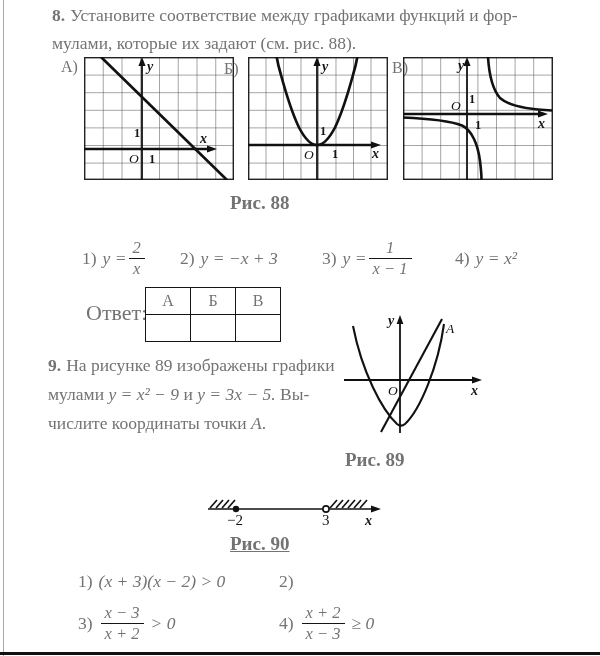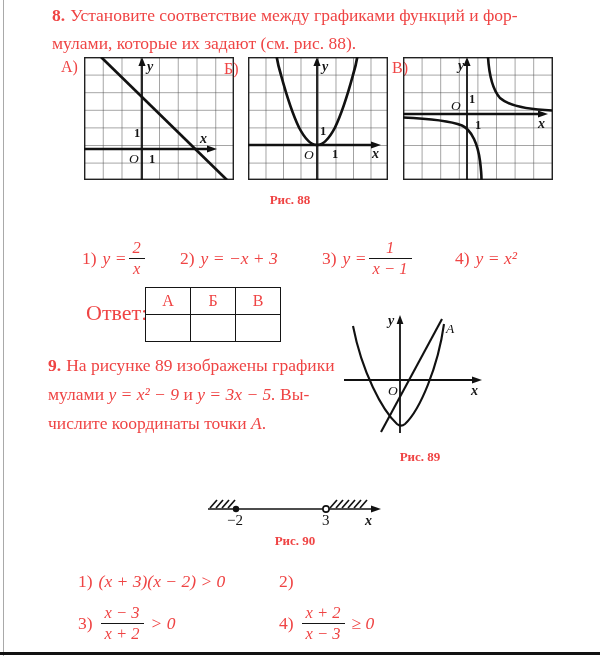--- a/index.html
+++ b/index.html
@@ -1,24 +1,24 @@
 <!DOCTYPE html>
 <html><head>
 <meta charset="utf-8">
 <style>
   html,body{margin:0;padding:0;background:#fff;}
   .page{position:relative;width:600px;height:656px;background:#ffffff;overflow:hidden;
-        font-family:"Liberation Serif",serif;color:#ef4444;}
+        font-family:"Liberation Serif",serif;color:#737373;}
   .abs{position:absolute;}
   .edge-left{position:absolute;left:3px;top:0;width:1px;height:656px;background:#a9a9a9;}
   .edge-bottom{position:absolute;left:0;top:652px;width:600px;height:3px;background:#111;}
   .para{position:absolute;font-size:17.5px;line-height:28px;}
   .pnum{font-weight:bold;margin-right:5px;}
   .math{font-style:italic;}
-  .caption{position:absolute;font-weight:bold;font-size:13px;text-align:center;}
+  .caption{position:absolute;font-weight:bold;font-size:19px;}
   .glabel{position:absolute;font-size:16px;}
   .frow{position:absolute;display:flex;align-items:center;font-size:17.5px;}
   .frow .pref{margin-right:6px;}
   .frac{display:inline-block;text-align:center;vertical-align:middle;line-height:1.08;font-size:16.5px;margin:0 2px;}
   .frac .num{display:block;border-bottom:1.5px solid #151515;padding:0 4px 1px;}
   .frac .den{display:block;padding:1px 4px 0;}
   .anslabel{position:absolute;font-size:22px;}
   table.ans{position:absolute;border-collapse:collapse;}
   table.ans td{border:1.6px solid #151515;width:44px;height:26px;text-align:center;
                font-size:16px;font-family:"Liberation Serif",serif;padding:0;}
@@ -185,21 +185,21 @@
         <line x1="152" y1="14" x2="159" y2="6"></line>
       <line x1="158" y1="14" x2="165" y2="6"></line>
         <line x1="164" y1="14" x2="171" y2="6"></line>
     </g>
     <circle cx="40" cy="15" r="3.2" fill="#111"></circle>
     <circle cx="130" cy="15" r="3.1" fill="#fff" stroke="#111" stroke-width="1.6"></circle>
     <text x="31" y="31" class="nll">−2</text>
     <text x="126" y="31" class="nll">3</text>
     <text x="169" y="31" class="axl">x</text>
   </svg>
-  <div class="caption" style="left:230px;top:533px;width:130px;">Рис. 90</div>
+  <div class="caption" style="left:230px;top:533px;width:130px;text-decoration:underline;">Рис. 90</div>
 
   <div class="frow" style="left:78px;top:568px;height:26px;">
     <span class="pref">1)</span>
     <span class="math">(x + 3)(x − 2) &gt; 0</span>
   </div>
   <div class="frow" style="left:279px;top:568px;height:26px;">
     <span class="pref">2)</span>
   </div>
   <div class="frow" style="left:78px;top:598px;height:50px;">
     <span class="pref">3)</span>

